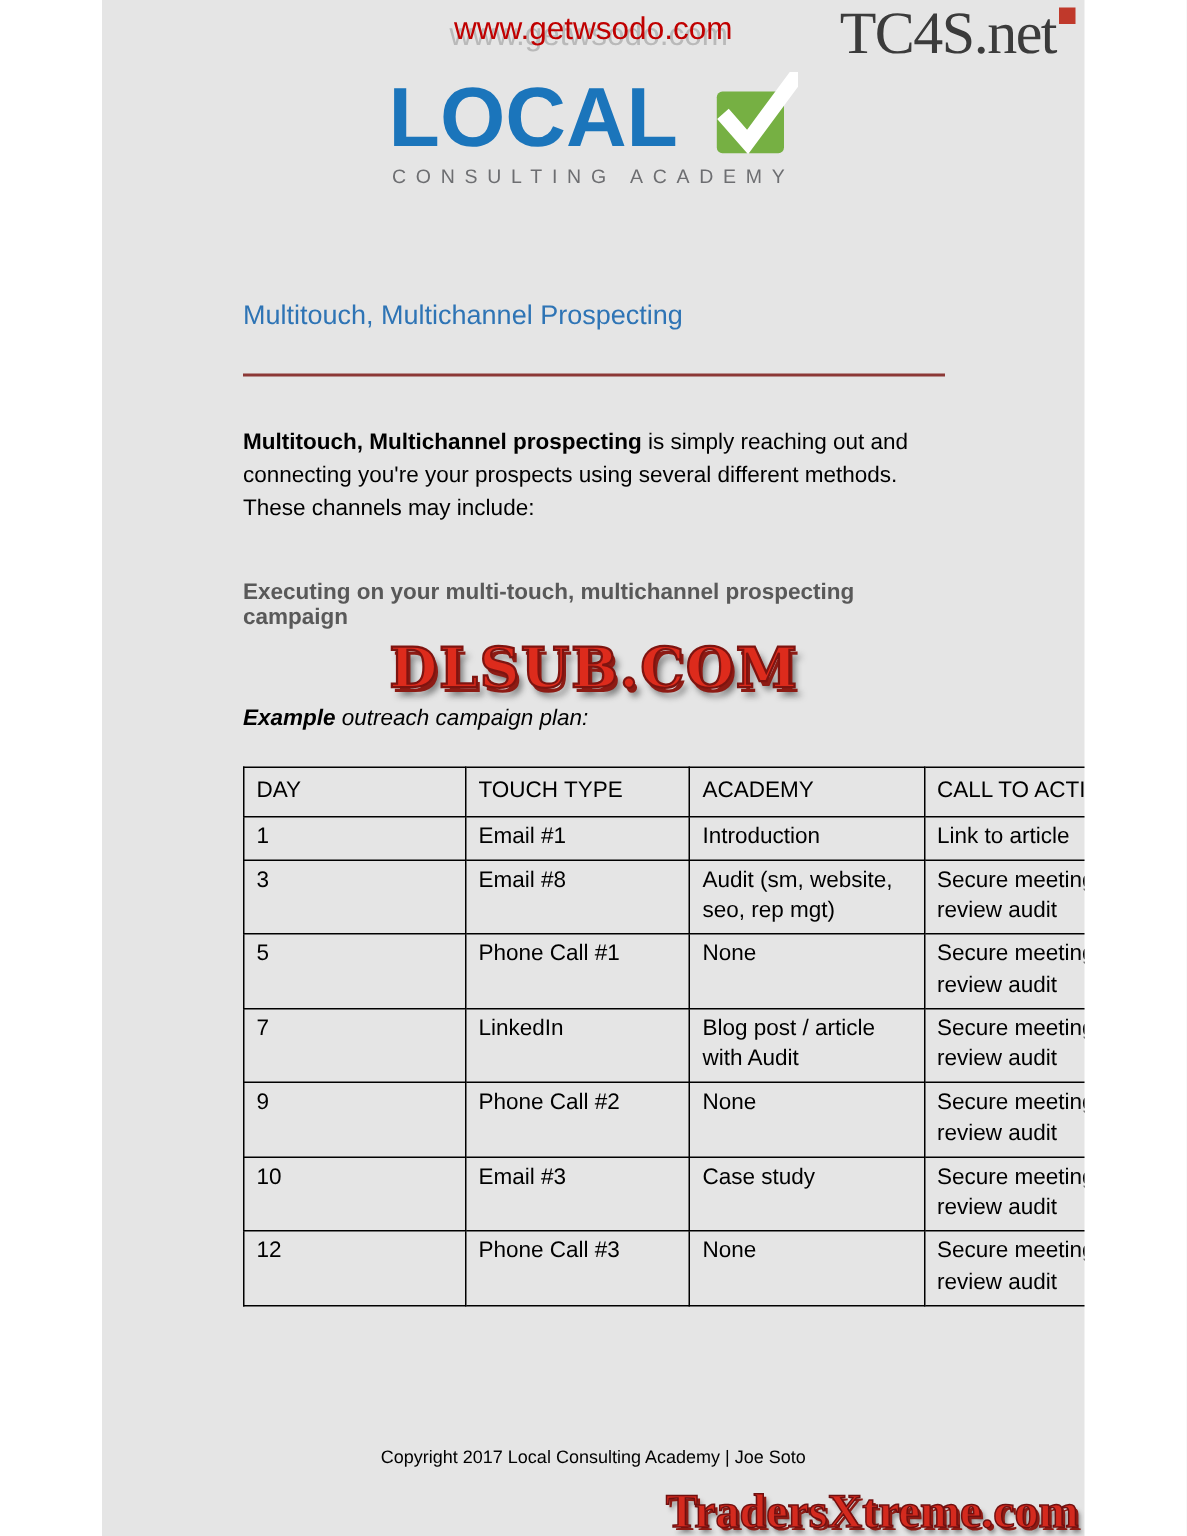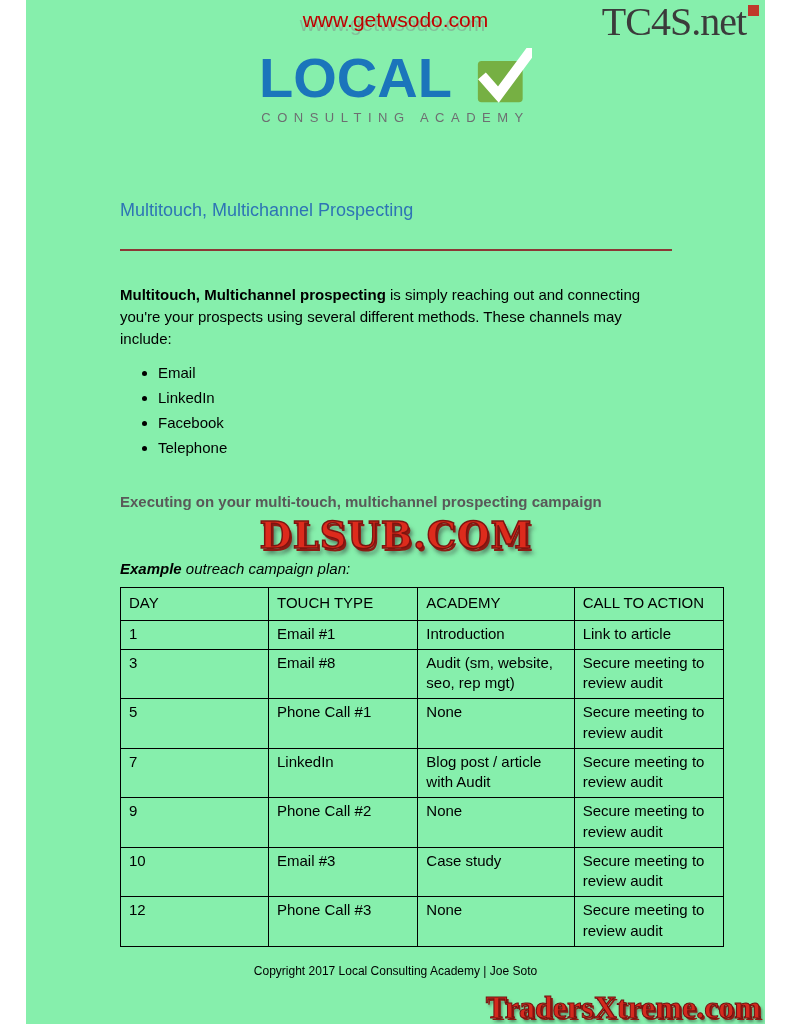--- a/index.html
+++ b/index.html
@@ -1,18 +1,18 @@
 <!DOCTYPE html>
 <html><head>
 <meta charset="utf-8">
 <style>
   html, body { margin:0; padding:0; background:#ffffff; }
   .page {
-    position:relative; width:739px; height:1024px; margin:0 auto;
-    background:#86efac; overflow:hidden;
+    position:relative; width:655px; height:1024px; margin:0 auto;
+    background:#e5e5e5; overflow:hidden;
     font-family:"Liberation Sans", sans-serif; color:#000;
   }
 
   
   .top-watermark {
     position:absolute; top:8px; left:0; right:0; text-align:center;
     font-size:21px; color:#c00000;
     text-shadow:-3px 4px 0 rgba(130,130,130,0.45);
   }
 
@@ -58,21 +58,21 @@
     font-family:"DejaVu Serif", serif; font-weight:bold; font-size:37px;
     color:#dd2b1c; letter-spacing:1px;
     -webkit-text-stroke:1.5px #7e1410;
     text-shadow:2px 3px 0 #8d1b14, 4px 6px 4px rgba(40,40,40,0.55);
   }
 
   .example-line { margin:2px 0 0 0; font-size:15px; font-style:italic; }
   .example-line b { font-weight:bold; }
 
   .plan-table {
-    border-collapse:collapse; width:604px; margin-top:10px; font-size:15px;
+    border-collapse:collapse; width:604px; margin-top:24px; font-size:15px;
   }
   .plan-table th, .plan-table td {
     border:1px solid #000; padding:3px 8px 5px 8px;
     text-align:left; vertical-align:top; font-weight:normal; line-height:1.35;
   }
   .plan-table th { padding-top:5px; padding-bottom:6px; }
   .col-day { width:152px; } .col-touch { width:148px; }
   .col-content { width:152px; } .col-cta { width:148px; }
 
   .footer {
@@ -112,26 +112,20 @@
     <div class="logo-sub">CONSULTING ACADEMY</div>
   </div>
 
   <div class="content">
 
     <h1 class="doc-title">Multitouch, Multichannel Prospecting</h1>
     <div class="rule"></div>
 
     <p class="intro"><b>Multitouch, Multichannel prospecting</b><span> is simply reaching out and connecting you're your prospects using several different methods.  These channels may include:</span></p>
 
-    <ul class="bullets">
-      <li>Email</li>
-      <li>LinkedIn</li>
-      <li>Facebook</li>
-      <li>Telephone</li>
-    </ul>
 
     <p class="section-heading">Executing on your multi-touch, multichannel prospecting campaign</p>
 
     <div class="dlsub">DLSUB.COM</div>
 
     <p class="example-line"><b>Example</b><span> outreach campaign plan:</span></p>
 
     <table class="plan-table">
       <thead>
         <tr>

